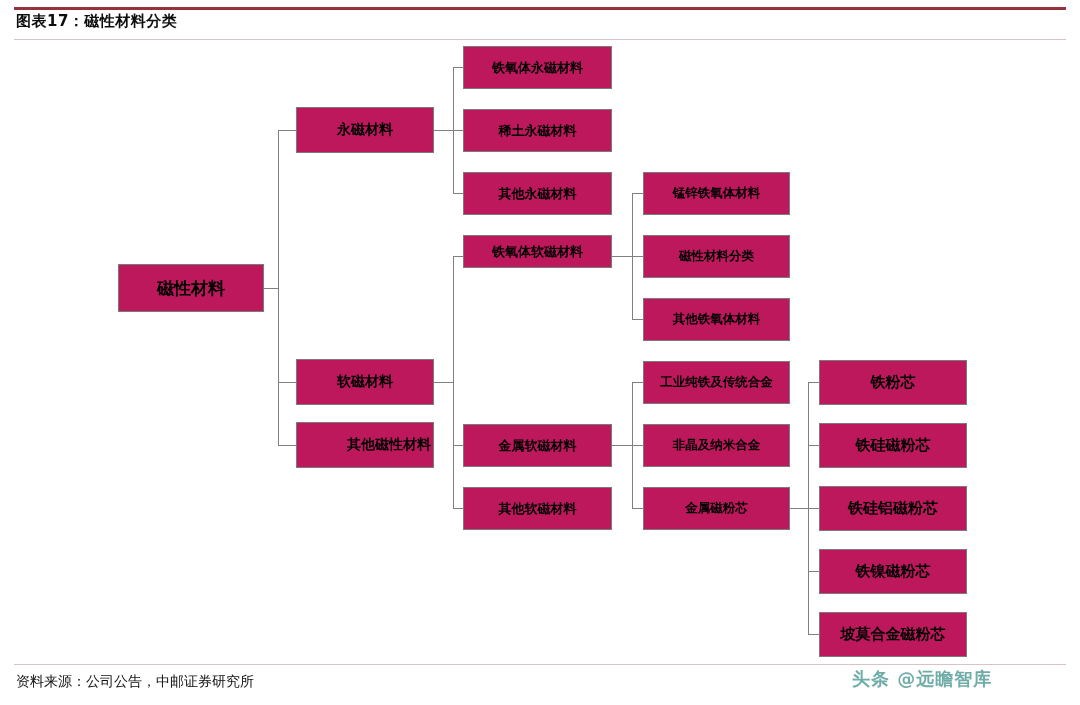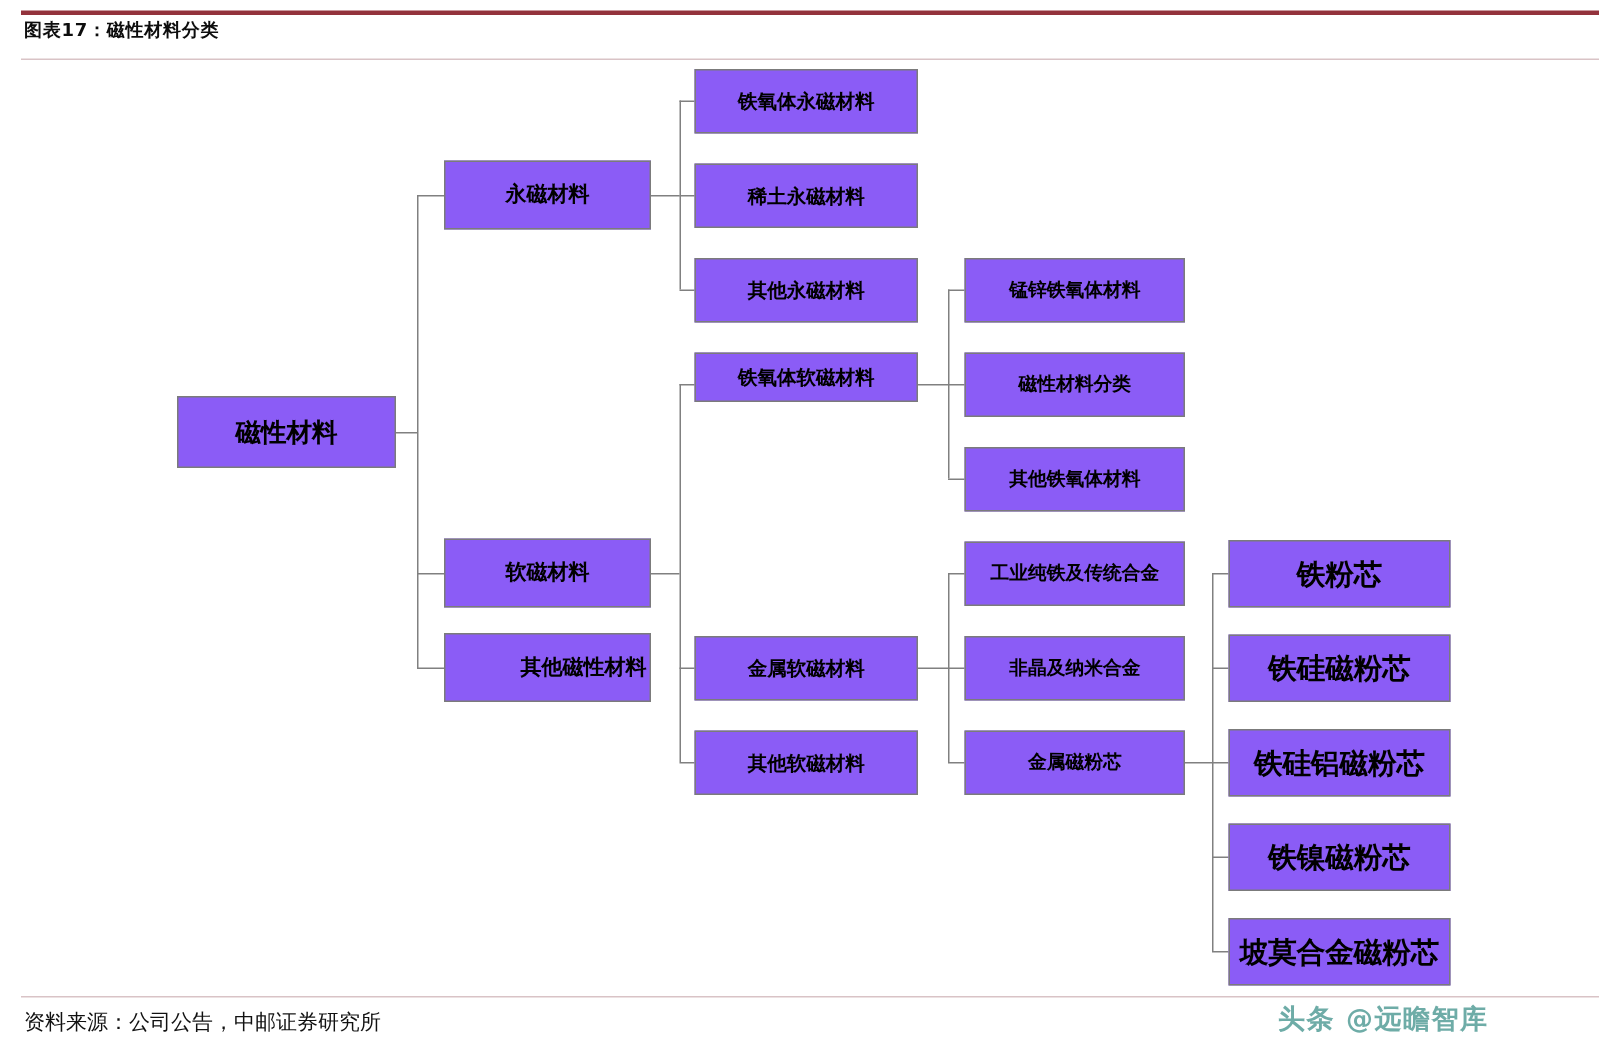--- a/index.html
+++ b/index.html
@@ -15,21 +15,21 @@
   .rule-top{
     position:absolute;left:14px;top:7px;width:1052px;height:3px;
     background:#93323c;
   }
   .rule-under{
     position:absolute;left:14px;top:39px;width:1052px;height:1px;
     background:#d9c3c6;
   }
   .chart-title{
     position:absolute;left:16px;top:12px;
-    font-size:12px;font-weight:bold;color:#0d0d0d;
+    font-size:15px;font-weight:bold;color:#0d0d0d;
     letter-spacing:.5px;white-space:nowrap;
     font-family:"DejaVu Sans","Liberation Sans",sans-serif;
   }
 
   
   .rule-foot{
     position:absolute;left:14px;top:664px;width:1052px;height:1px;
     background:#d9c3c6;
   }
   .source{
@@ -43,33 +43,33 @@
     letter-spacing:1px;
   }
 
   
   #diagram{position:absolute;left:0;top:42px;width:1080px;height:620px;}
 
   .node{
     position:absolute;
     box-sizing:border-box;
     border:1px solid #7b7b7b;
-    background:#8b5cf6;
+    background:#be185d;
     display:flex;align-items:center;justify-content:center;
     color:#000;
     font-weight:bold;
     text-align:center;
     white-space:nowrap;
     z-index:2;
   }
   .n-root{font-size:17px;}
   .n-l2{font-size:14px;}
   .n-l3{font-size:13px;}
   .n-l4{font-size:12.5px;}
-  .n-core{font-size:19px;}
+  .n-core{font-size:15px;}
 
   .ln{
     position:absolute;
     background:#808080;
     z-index:1;
   }
   .ln.h{height:1px;}
   .ln.v{width:1px;}
 </style>
 </head>

